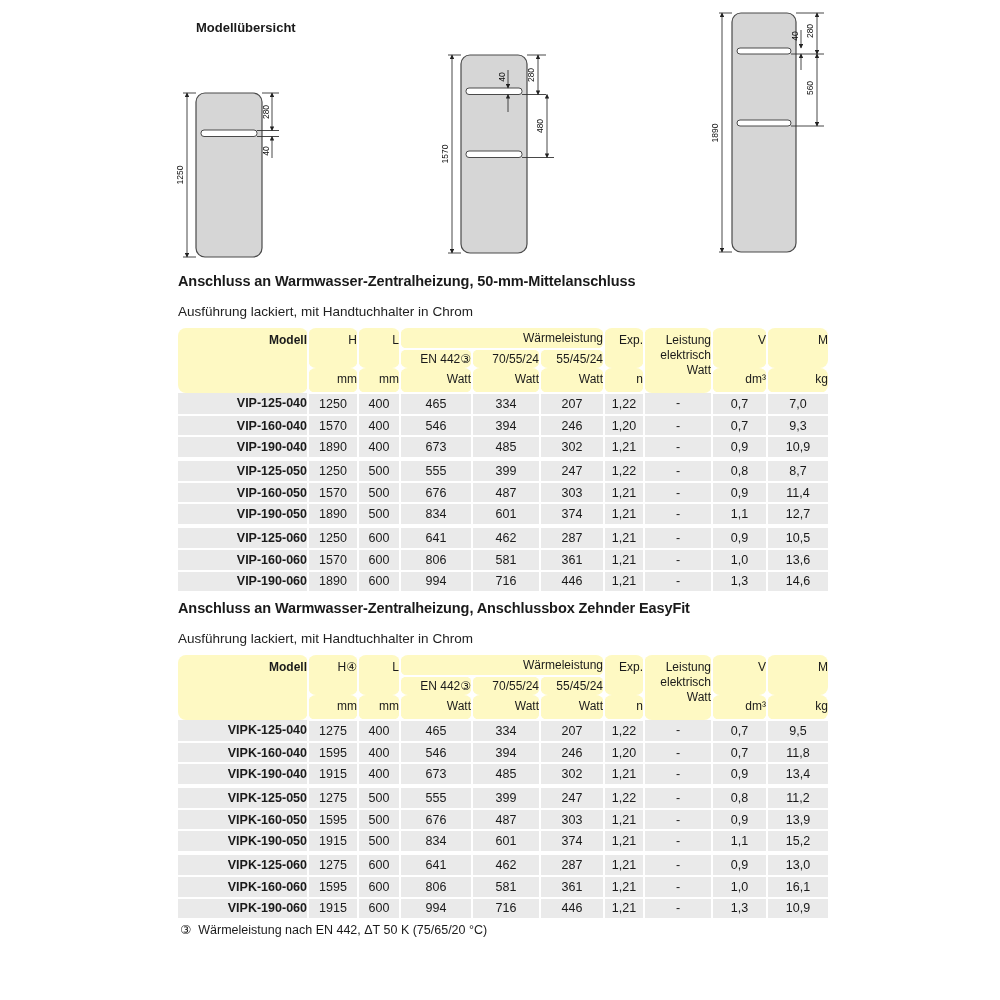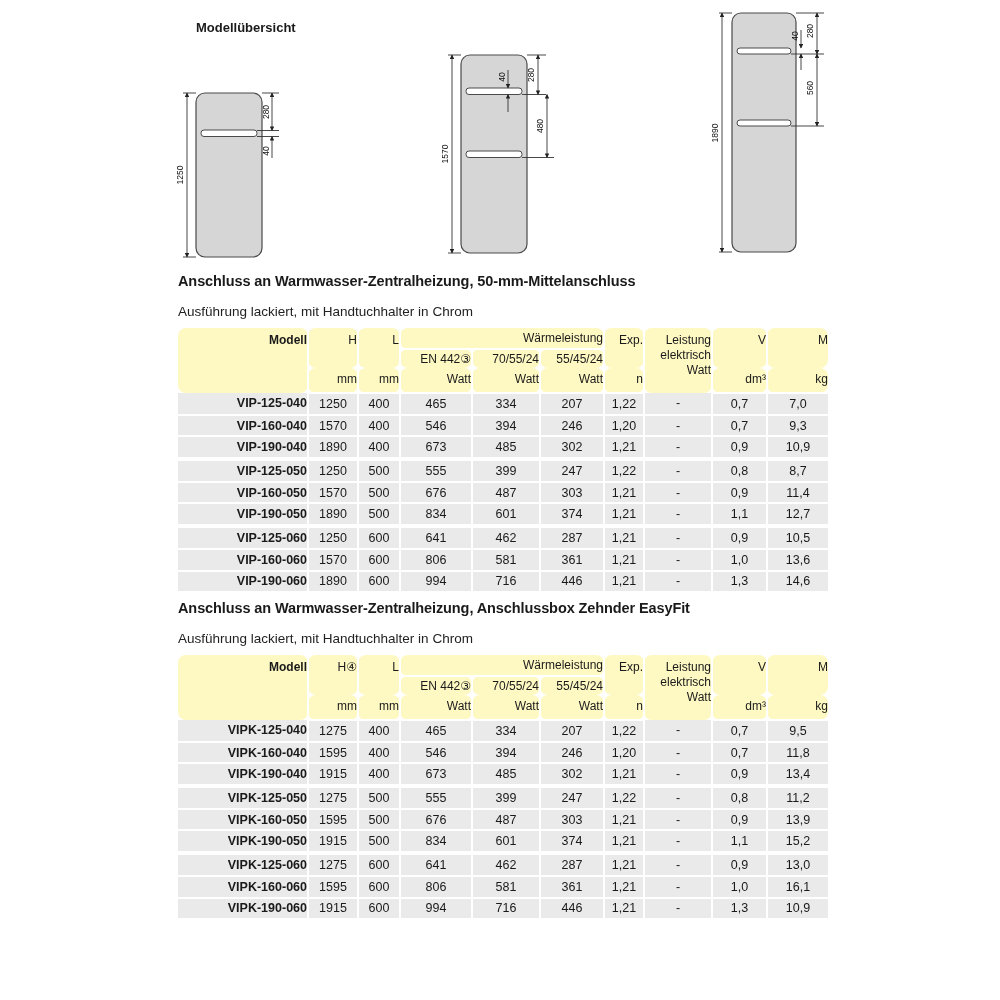--- a/index.html
+++ b/index.html
@@ -425,15 +425,16 @@
             <td>1,21</td>
             <td>-</td>
             <td>1,3</td>
             <td>10,9</td>
           </tr>
         </tbody>
     </table>
   </section>
 
   <div class="footnotes">
+    <div class="fn"><span class="fn-marker">③</span><span>Wärmeleistung nach EN 442, ΔT 50 K (75/65/20 °C)</span></div>
   </div>
 
 </div>
 
 </body></html>

